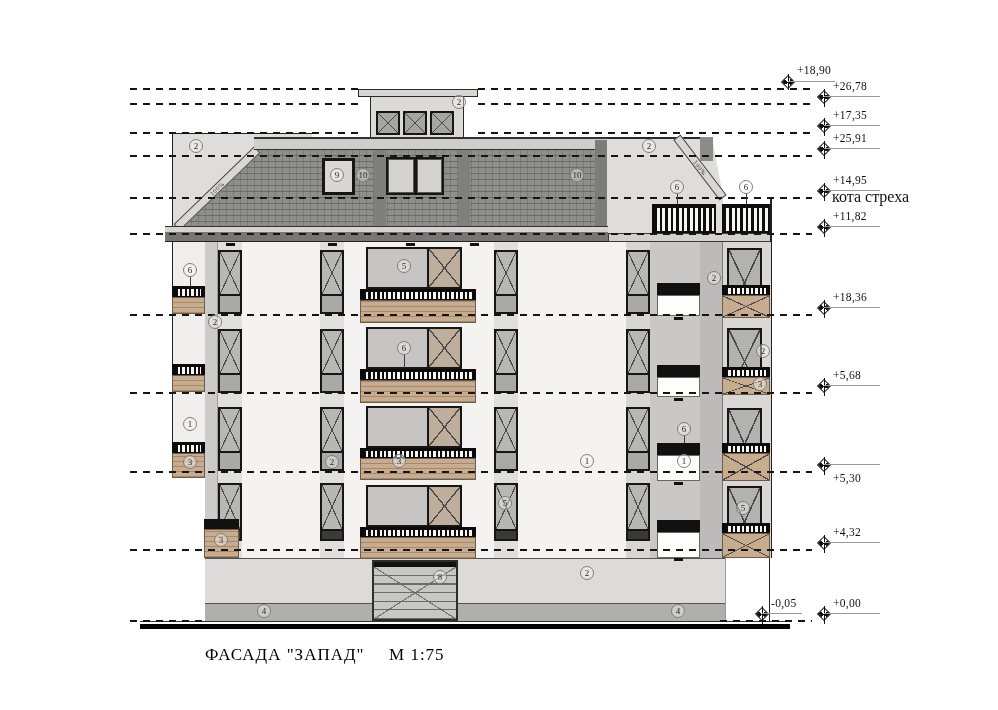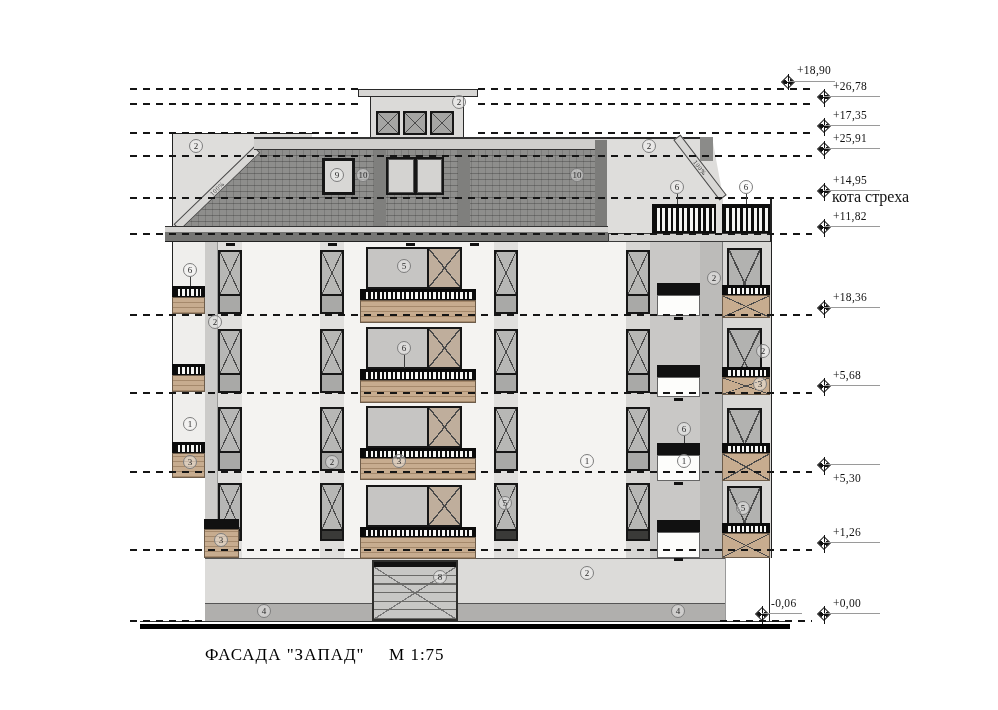--- a/index.html
+++ b/index.html
@@ -334,31 +334,31 @@
   <span class="etxt" style="left:833px;top:369px">+5,68</span>
 
   <span class="mk" style="left:819px;top:460px"></span>
   <span class="mktick" style="left:824px;top:457px;height:18px"></span>
   <span class="eline" style="left:824px;top:464px;width:56px"></span>
   <span class="etxt" style="left:833px;top:472px">+5,30</span>
 
   <span class="mk" style="left:819px;top:538px"></span>
   <span class="mktick" style="left:824px;top:535px;height:18px"></span>
   <span class="eline" style="left:824px;top:542px;width:56px"></span>
-  <span class="etxt" style="left:833px;top:526px">+1,26</span>
+  <span class="etxt" style="left:833px;top:526px">+4,32</span>
 
   <span class="mk" style="left:819px;top:609px"></span>
   <span class="mktick" style="left:824px;top:606px;height:18px"></span>
   <span class="eline" style="left:824px;top:613px;width:56px"></span>
   <span class="etxt" style="left:833px;top:597px">+0,00</span>
 
   <span class="mk" style="left:757px;top:609px;z-index:41"></span>
   <span class="mktick" style="left:762px;top:606px;height:18px;z-index:41"></span>
   <span class="eline" style="left:762px;top:613px;width:40px;z-index:41"></span>
-  <span class="etxt" style="left:771px;top:597px;z-index:41">-0,06</span>
+  <span class="etxt" style="left:771px;top:597px;z-index:41">-0,05</span>
 
   <span class="circ" style="left:459px;top:102px">2</span>
   <span class="circ" style="left:196px;top:146px">2</span>
   <span class="circ" style="left:649px;top:146px">2</span>
   <span class="circ" style="left:337px;top:175px">9</span>
   <span class="circ" style="left:363px;top:175px">10</span>
   <span class="circ" style="left:577px;top:175px">10</span>
   <span class="circ" style="left:677px;top:187px">6</span>
   <span class="lead" style="left:677px;top:194px;height:10px"></span>
   <span class="circ" style="left:746px;top:187px">6</span>

